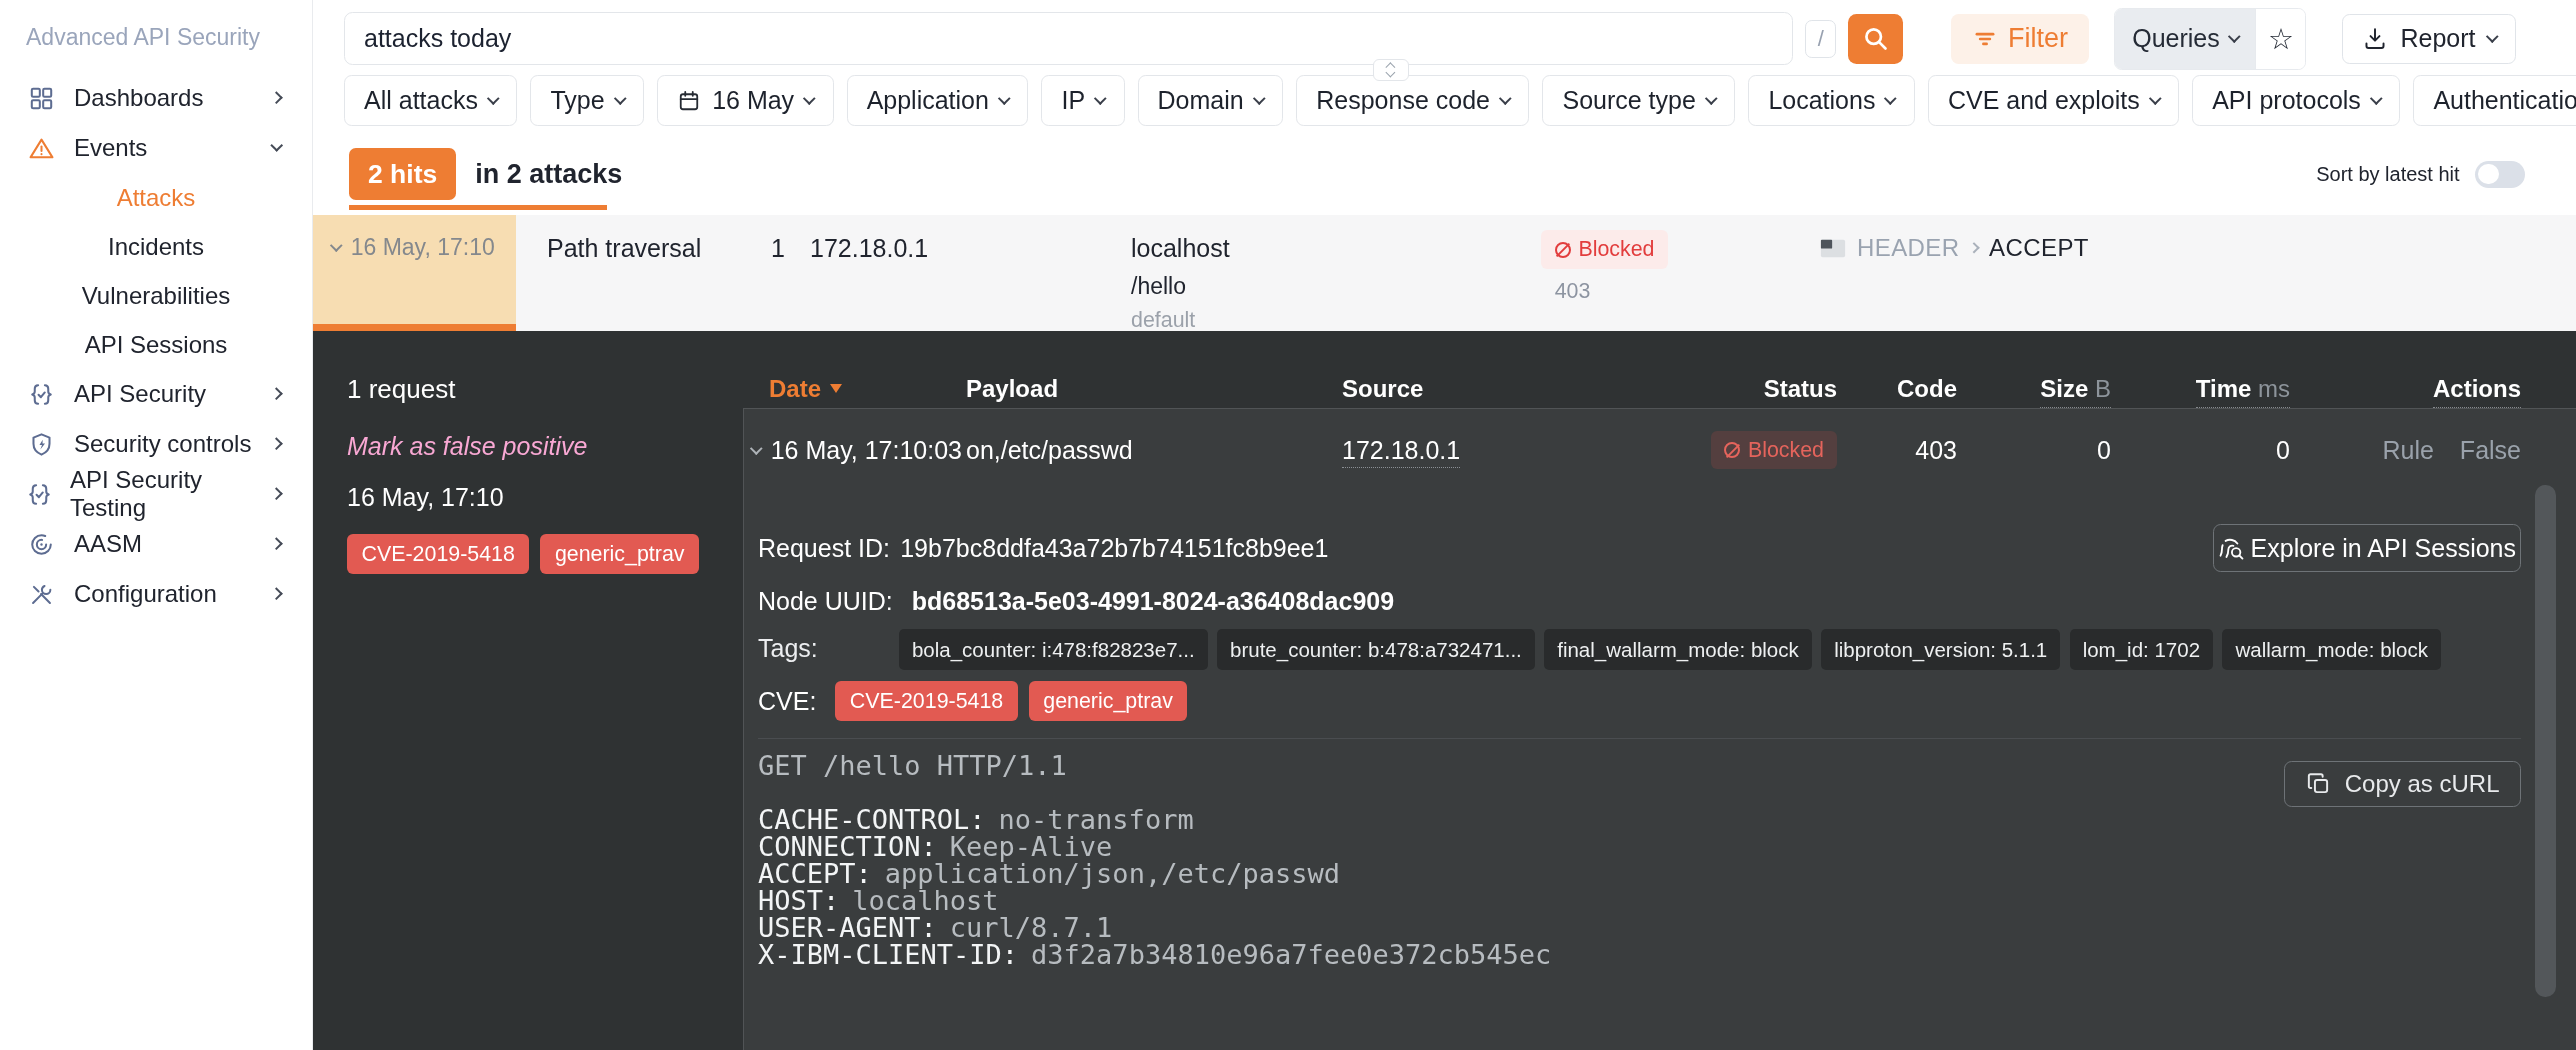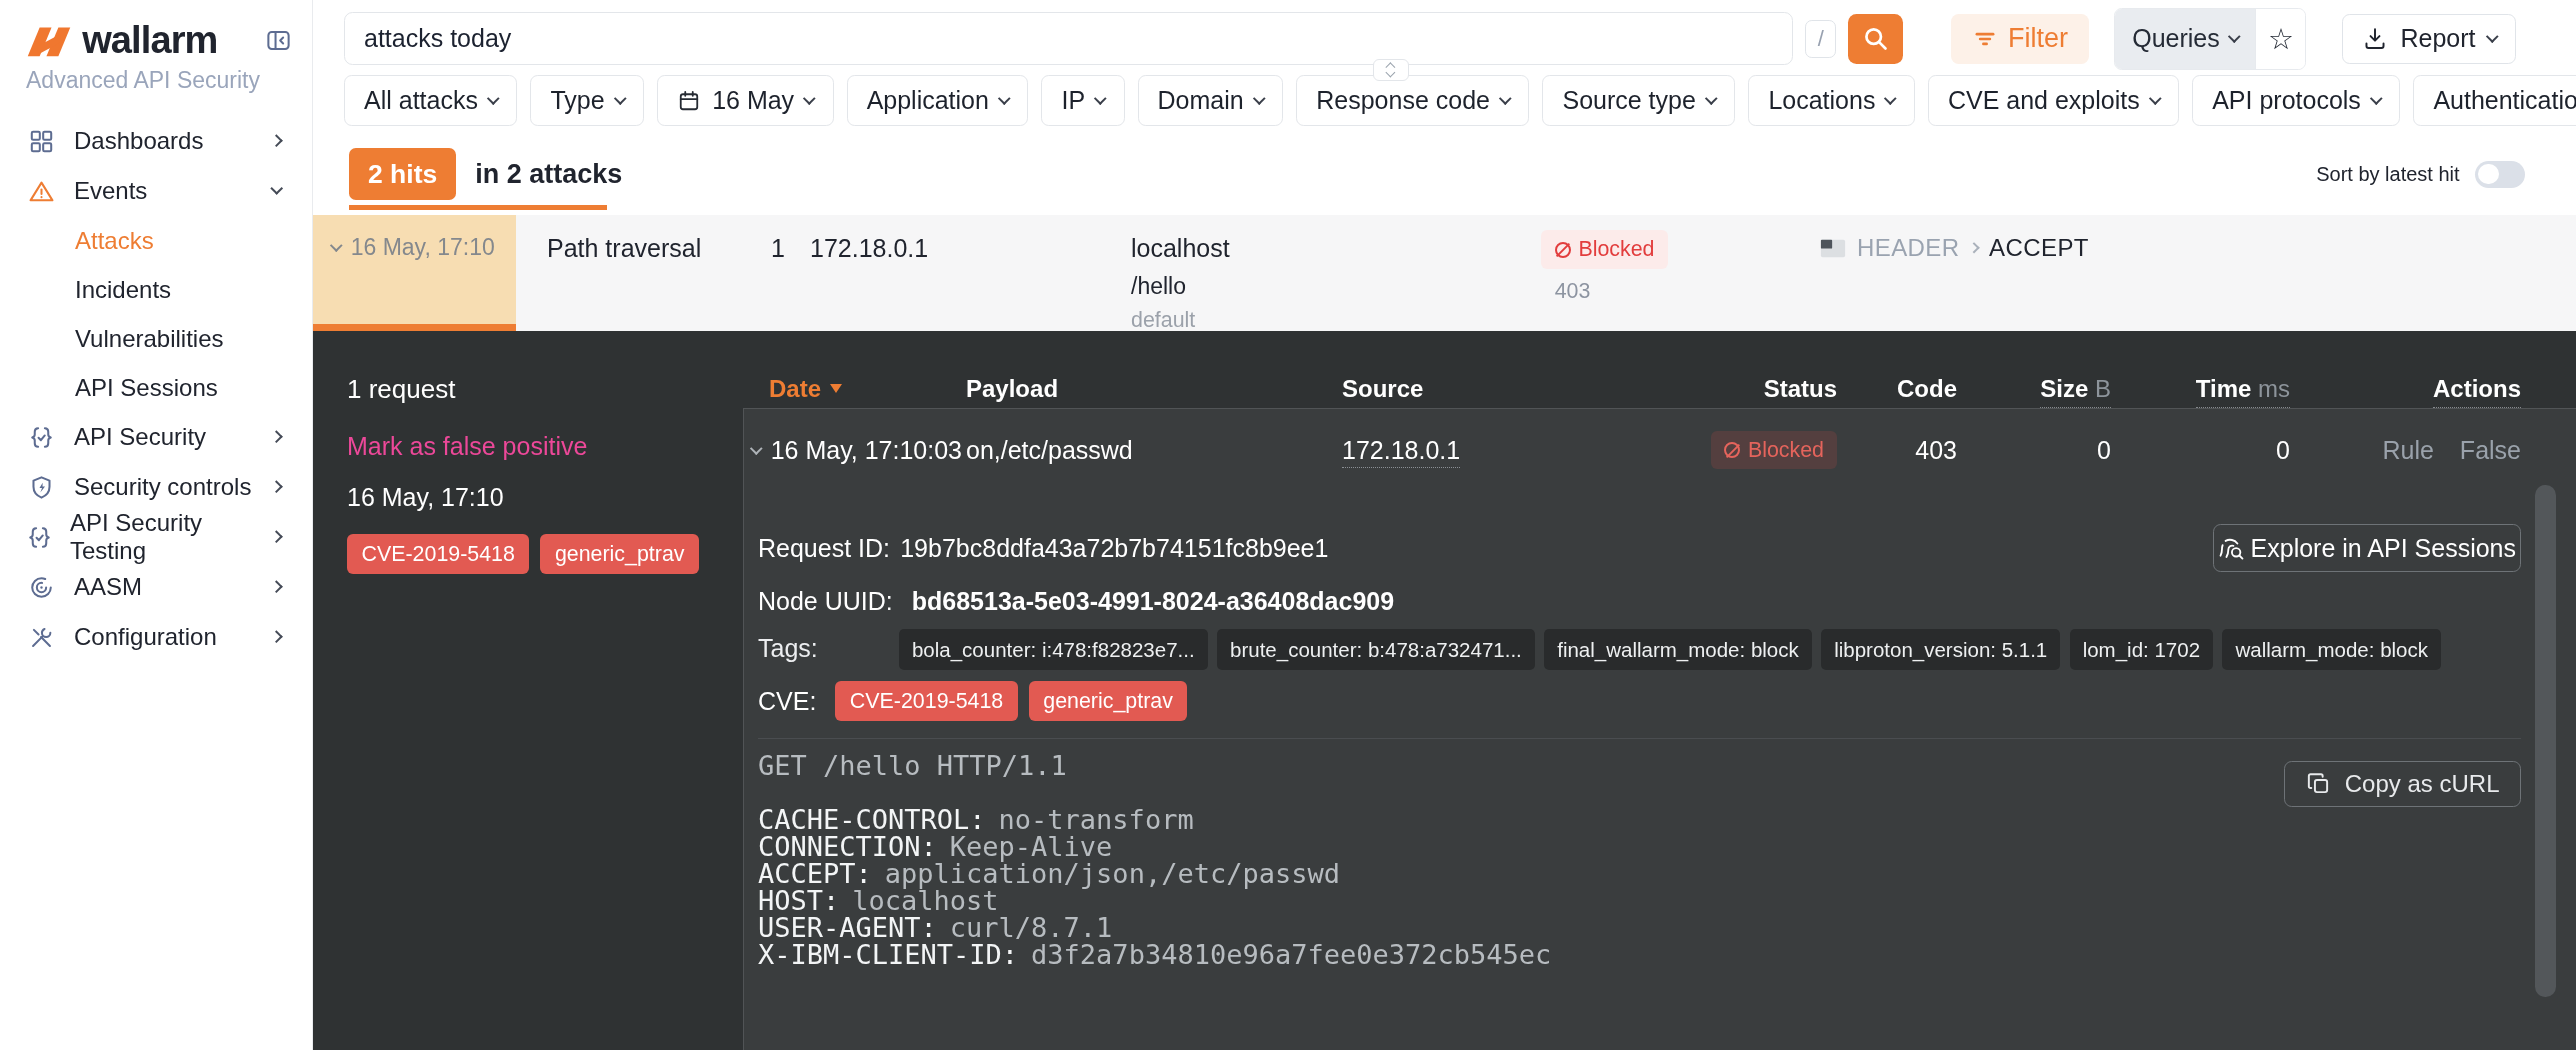--- a/index.html
+++ b/index.html
@@ -13,21 +13,21 @@
   .brand-row { display:flex; align-items:center; }
   .brand-name { font-size:38px; font-weight:700; letter-spacing:-0.9px; color:#20242e; margin-left:10.2px; }
   .collapse-btn { margin-left:auto; color:#5d6c91; display:flex; }
   .brand-sub { font-size:23px; color:#9aa5bb; margin-top:5.1px; }
   .nav { margin-top:22px; }
   .nav-item { height:50px; display:flex; align-items:center; padding:0 31px 0 26px; gap:17px; font-size:24px; color:#20242e; cursor:pointer; }
   .nav-icon { width:31px; display:flex; justify-content:center; color:#5d6c91; }
   .nav-icon.orange { color:#ee7d33; }
   .chev-r { width:9.4px; height:9.4px; border-right:2.4px solid #454b57; border-bottom:2.4px solid #454b57; transform:rotate(-45deg); margin-left:auto; flex:none; }
   .chev-d { width:9.4px; height:9.4px; border-right:2.4px solid #454b57; border-bottom:2.4px solid #454b57; transform:rotate(45deg); margin-left:auto; margin-top:-5.1px; flex:none; }
-  .nav-sub { height:49px; display:flex; align-items:center; padding-left:75px; font-size:24px; color:#20242e; cursor:pointer; }
+  .nav-sub { height:49px; display:flex; align-items:center; font-size:24px; color:#20242e; cursor:pointer;justify-content:center; }
   .nav-sub.active { color:#ee7d33; }
 
   
   .topbar { position:absolute; left:313px; top:0; right:12px; height:67px; background:#fff; display:flex; align-items:center; padding:10.2px 48px 0 31px; gap:12px; z-index:4; }
   .search-box { flex:1; height:53px; border:0.9px solid #e3e6ea; border-radius:8.5px; display:flex; align-items:center; padding:0 19px; position:relative; background:#fff; }
   .search-box input { border:none; outline:none; font-size:25px; color:#1c2230; width:100%; font-family:inherit; background:transparent; }
   .expand-handle { position:absolute; left:71%; top:46px; width:36px; height:22px; background:#fff; border:0.9px solid #e3e6ea; border-radius:6px; display:flex; flex-direction:column; align-items:center; justify-content:center; gap:1.7px; z-index:6; }
   .expand-handle i { width:6.8px; height:6.8px; border-right:1.7px solid #9aa3ad; border-bottom:1.7px solid #9aa3ad; display:block; }
   .expand-handle .up { transform:rotate(-135deg); margin-bottom:-3.4px; }
   .expand-handle .dn { transform:rotate(45deg); }
@@ -76,21 +76,21 @@
   .loc-sep { width:7.7px; height:7.7px; border-right:2.2px solid #aab1bb; border-bottom:2.2px solid #aab1bb; transform:rotate(-45deg); flex:none; }
   .loc-value { color:#20242e; }
 
   
   .panel { position:absolute; left:313px; top:331px; right:0; bottom:0; background:#2f3233; color:#fff; z-index:2; }
   .card { position:absolute; left:430px; right:0; top:77px; bottom:0; background:#3a3d3e; border-top:0.9px solid #515456; border-left:0.9px solid #515456; }
   .scroll-thumb { position:absolute; right:20.5px; top:154px; width:20.5px; height:512px; background:#53575a; border-radius:10.2px; cursor:pointer; }
 
   .summary { position:absolute; left:34px; top:43px; width:376px; }
   .summary-title { font-size:26px; font-weight:400; }
-  .fp-link { margin-top:27px; font-size:25px; color:#ec4899; cursor:pointer; }
+  .fp-link { margin-top:27px; font-size:25px; color:#f9a8d4; cursor:pointer;font-style:italic; }
   .summary-date { margin-top:22px; font-size:25px; }
   .summary-tags { margin-top:22px; display:flex; gap:11px; }
   .red-chip { background:#e25a52; color:#fff; font-size:21.4px; padding:7.7px 14.5px; border-radius:6px; white-space:nowrap; cursor:pointer; }
 
   .rtable { position:absolute; left:439px; right:55px; top:38px; }
   .thead, .trow { display:grid; grid-template-columns:214px 359px 333px 179px 120px 154px 179px 1fr; align-items:center; }
   .thead { height:39px; font-size:24px; font-weight:700; }
   .thead .h-date { color:#ee7d33; padding-left:17px; display:flex; align-items:center; gap:8.5px; cursor:pointer; }
   .sort-tri { width:0; height:0; border-left:6.8px solid transparent; border-right:6.8px solid transparent; border-top:9.4px solid #ee7d33; }
   .pl { padding-left:17px; }
@@ -123,35 +123,20 @@
   .http .req-line { margin-bottom:26.5px; }
   .hname { color:#f3f5f6; }
   .hval { margin-left:13px; }
   .curl-btn { position:absolute; right:55px; top:430px; height:46px; padding:0 20.5px; border:0.9px solid #6e7377; border-radius:7.7px; display:flex; align-items:center; gap:13px; font-size:24px; color:#e8eaec; cursor:pointer; background:transparent; }
 </style>
 </head>
 <body>
 
 <aside class="sidebar">
   <div class="brand">
-    <div class="brand-row">
-      <svg width="46" height="34" viewBox="0 0 54 40">
-        <polygon points="2,38 16,4 30,4 16,38" fill="#f0772f"></polygon>
-        <polygon points="24,38 38,4 52,4 38,38" fill="#f0772f"></polygon>
-        <polygon points="14,26 40,12 40,22 14,36" fill="#f0772f"></polygon>
-      </svg>
-      <span class="brand-name">wallarm</span>
-      <span class="collapse-btn">
-        <svg class="i" width="27" height="27" viewBox="0 0 32 32">
-            <rect x="4" y="6" width="24" height="20" rx="4"></rect>
-            <path d="M12.5 6v20"></path>
-            <path d="M21.5 12.5L18 16l3.5 3.5"></path>
-          </svg>
-      </span>
-    </div>
     <div class="brand-sub">Advanced API Security</div>
   </div>
   <nav class="nav">
     <div class="nav-item">
       <span class="nav-icon">
         <svg class="i" width="27" height="27" viewBox="0 0 32 32">
             <rect x="4.5" y="4.5" width="9.5" height="9.5" rx="1.5"></rect>
             <rect x="18" y="4.5" width="9.5" height="9.5" rx="1.5"></rect>
             <rect x="4.5" y="18" width="9.5" height="9.5" rx="1.5"></rect>
             <rect x="18" y="18" width="9.5" height="9.5" rx="1.5"></rect>

